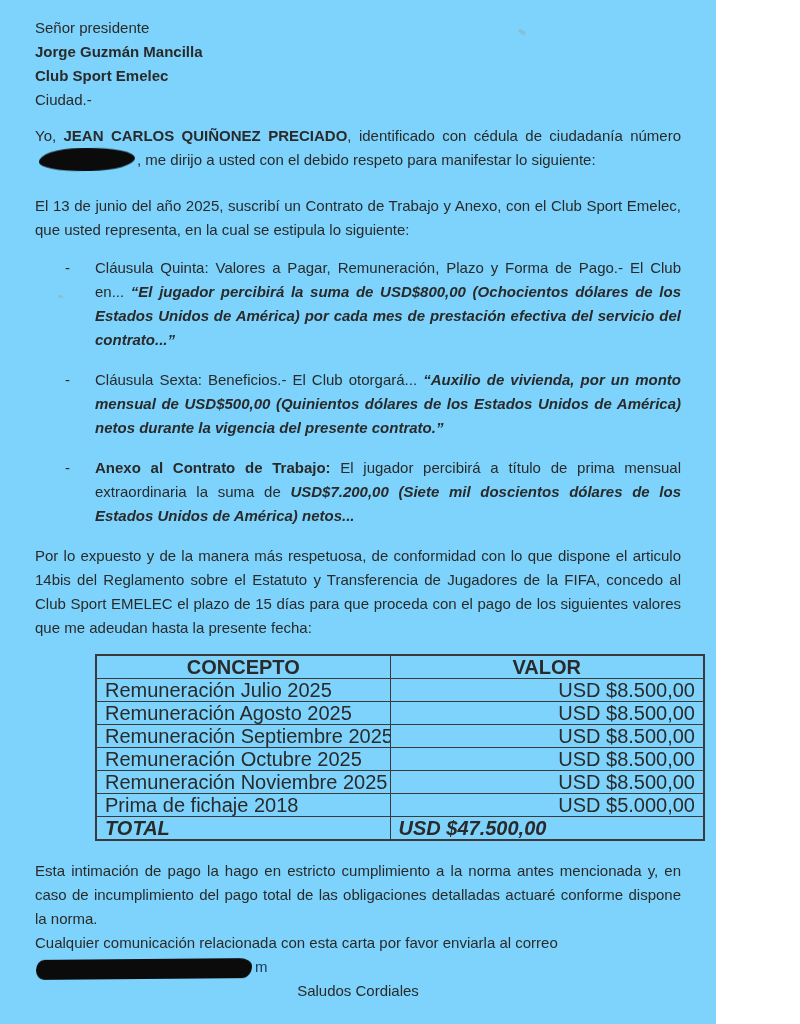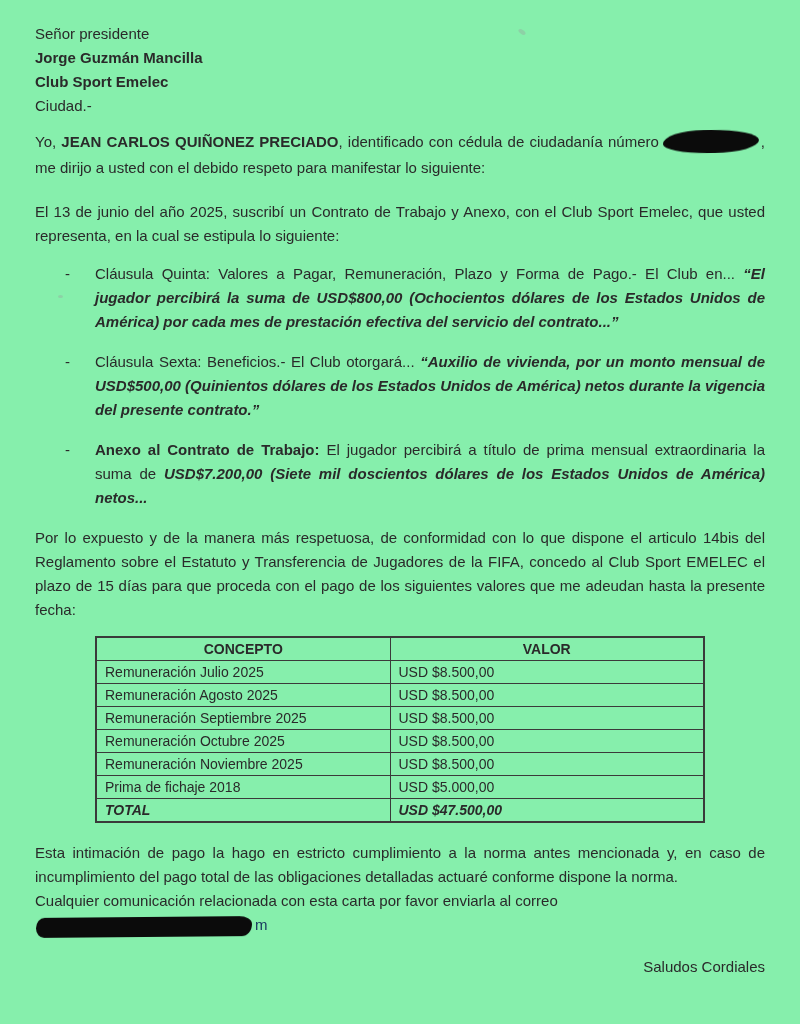--- a/index.html
+++ b/index.html
@@ -1,21 +1,21 @@
 <!DOCTYPE html>
 <html><head>
 <meta charset="utf-8">
 <style>
   html,body{margin:0;padding:0;background:#ffffff;}
   .page{
     position:relative;
-    width:800px;height:1024px;
+    width:716px;height:1024px;
     box-sizing:border-box;
-    padding:22px 35px 0 35px;
-    background:#86efac;
+    padding:16px 35px 0 35px;
+    background:#7dd3fc;
     font-family:"Liberation Sans",sans-serif;
     font-size:15px;
     line-height:24px;
     color:#2a2a2a;
     overflow:hidden;
   }
   p{margin:0;text-align:justify;}
   .addr div{line-height:24px;}
   .bold{font-weight:bold;}
   .bi{font-weight:bold;font-style:italic;}
@@ -32,33 +32,33 @@
     margin:14px 0 0 60px;
     width:608px;
     border:2px solid #3a3a3a;
     table-layout:fixed;
   }
   .pay th,.pay td{
     border:1px solid #3a3a3a;
     height:22px;
     padding:0 8px;
     line-height:20px;
-    font-size:14px;
+    font-size:20px;
     overflow:hidden;
     white-space:nowrap;
   }
   .pay col.c1{width:294px;}
   .pay col.c2{width:314px;}
   .pay th{font-weight:bold;text-align:center;}
   .pay td.concept{text-align:left;}
-  .pay td.value{text-align:left;margin-top:26px;}
+  .pay td.value{text-align:right;margin-top:26px;}
   .pay tr.total td{font-weight:bold;text-align:left;font-style:italic;}
   .p-compliance{margin-top:18px;}
   .p-contact{text-align:left;}
-  .closing{margin-top:18px;text-align:right;}
+  .closing{text-align:center;}
   .redact{
     display:inline-block;
     background:#0b0b0b;
     vertical-align:middle;
     filter:blur(0.5px);
   }
   .redact.cedula{
     width:96px;height:23px;
     margin:0 2px 3px 4px;
     border-radius:46% 54% 50% 50% / 62% 50% 58% 44%;

